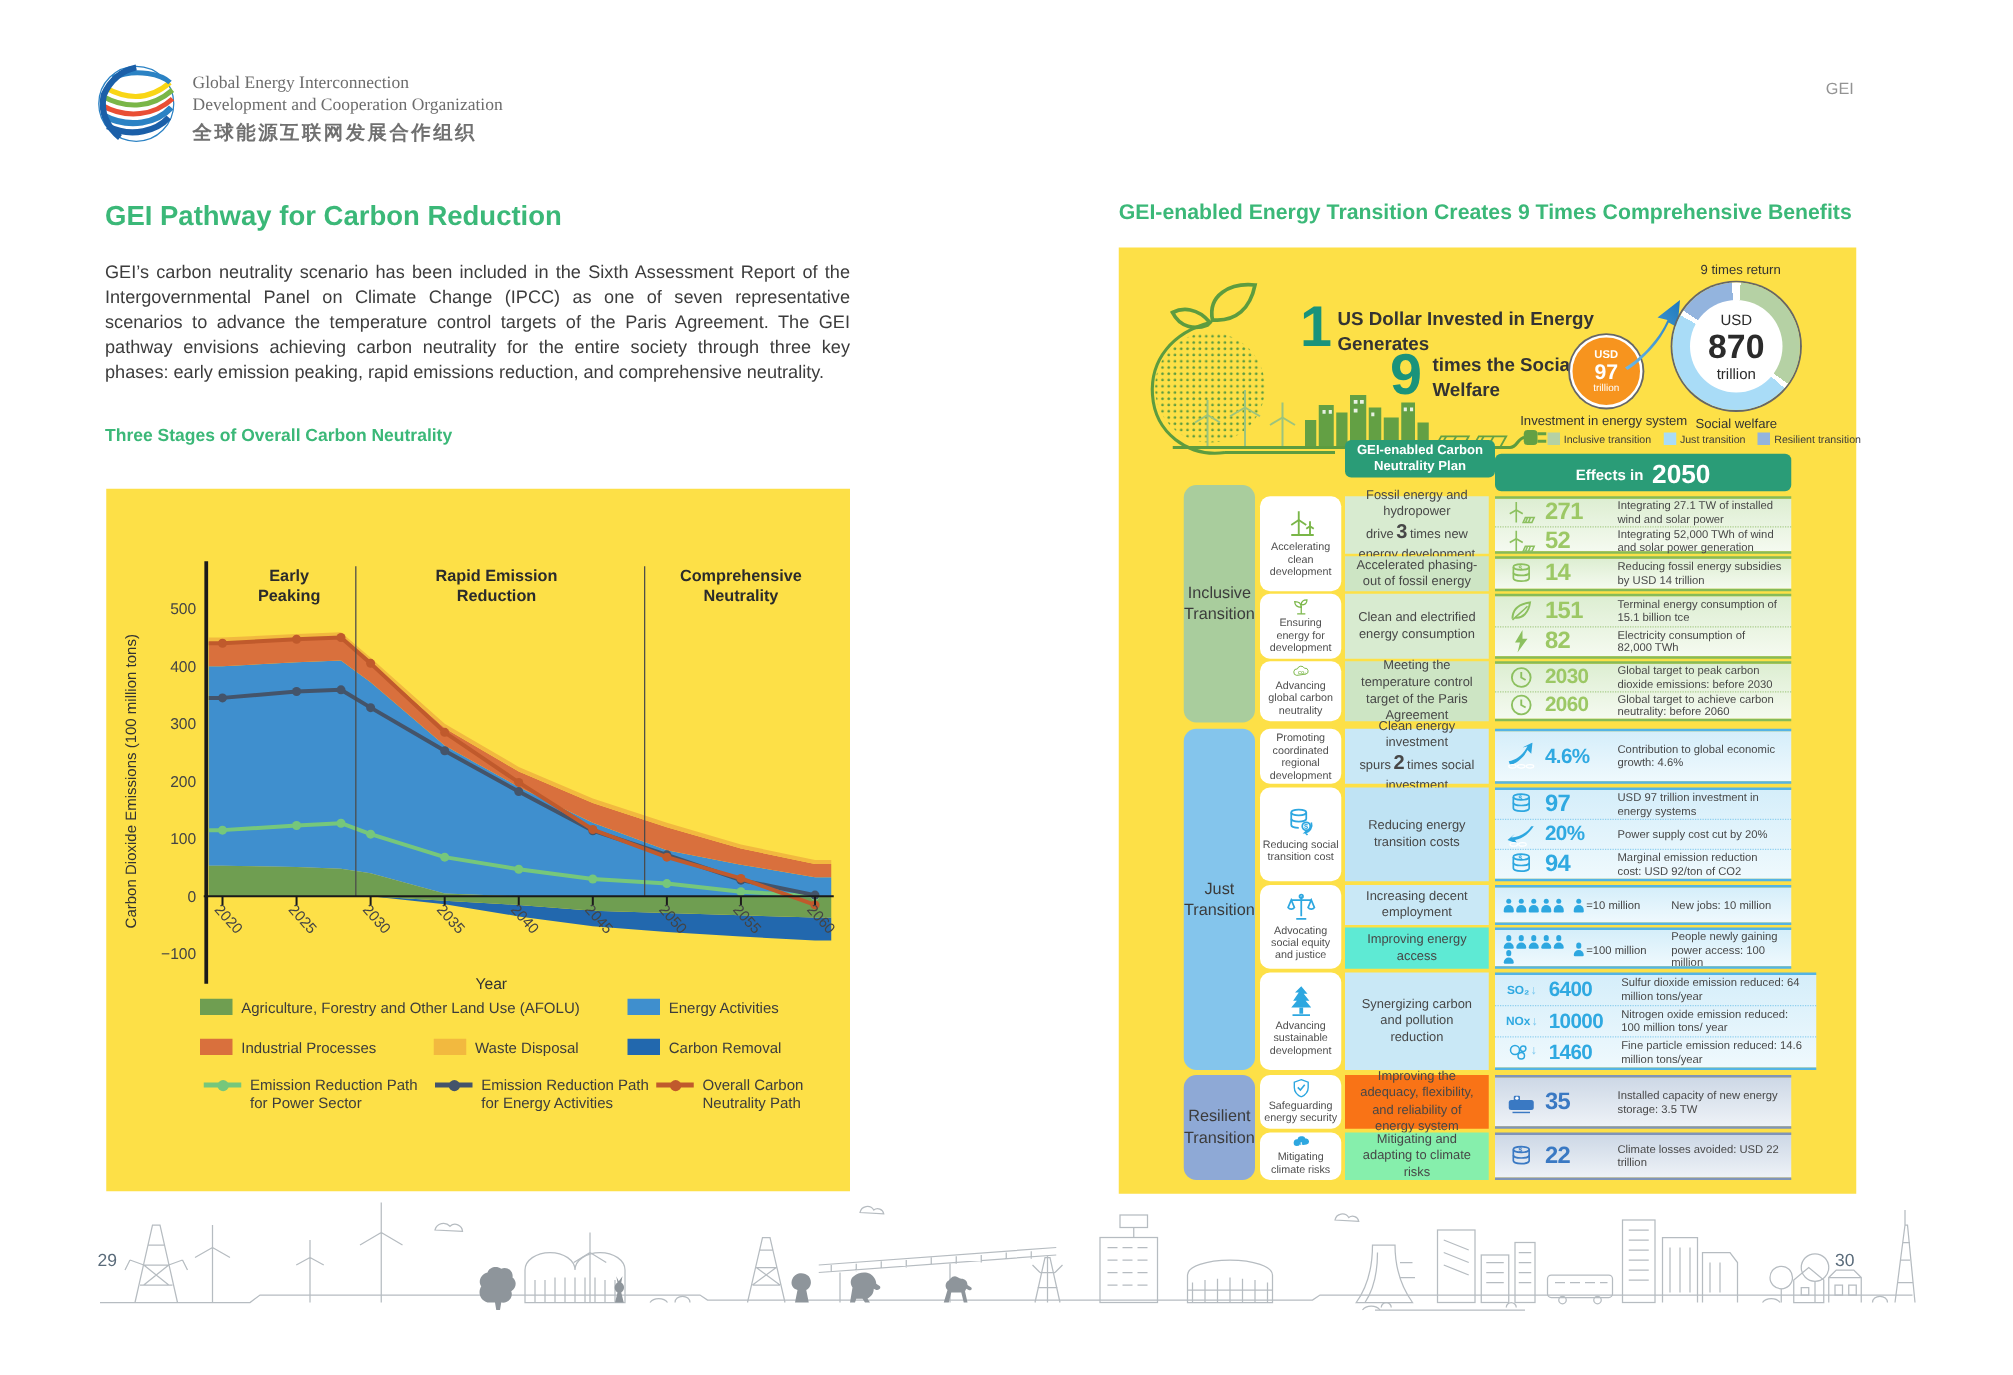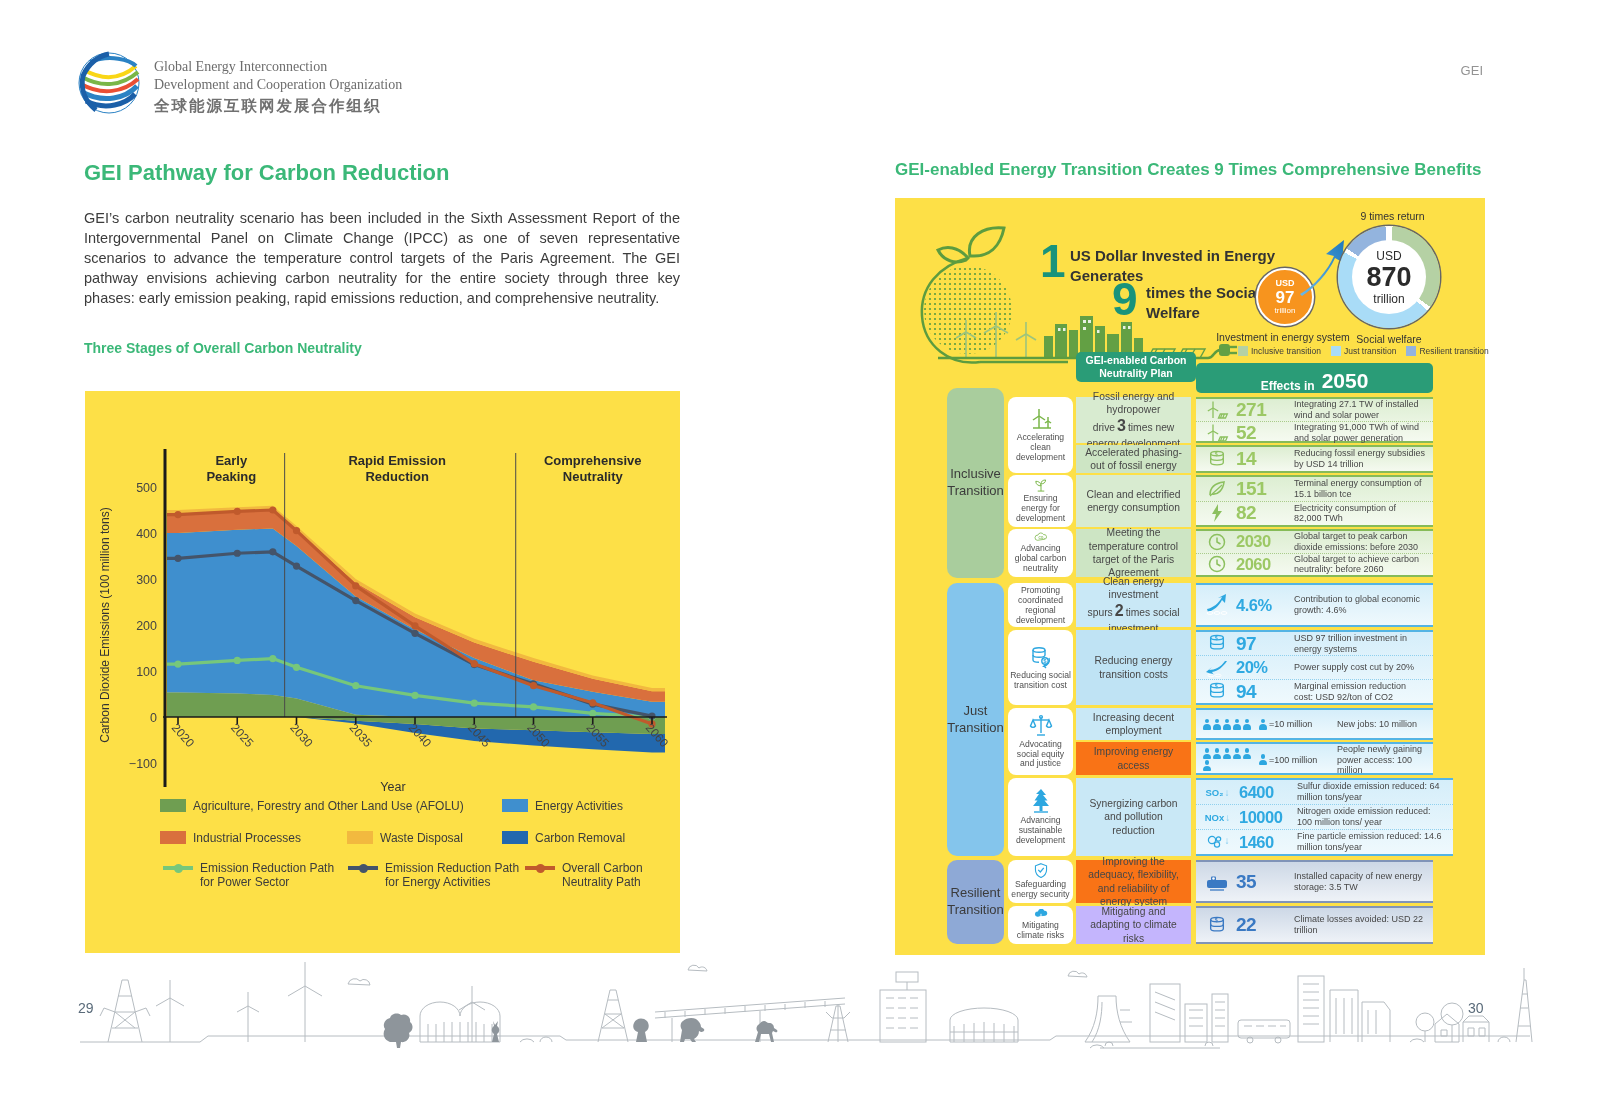--- a/index.html
+++ b/index.html
@@ -32,21 +32,21 @@
 .donut-hole{position:absolute;left:14px;top:14px;width:74px;height:74px;border-radius:50%;background:#fff;display:flex;flex-direction:column;align-items:center;justify-content:center;line-height:1;color:#2b2b2b}
 .dh1{font-size:12px}.dh2{font-size:27px;font-weight:bold;margin:2px 0}.dh3{font-size:12px}
 .mini-lg{display:flex;gap:10px;font-size:8.5px;color:#3c3c3c;align-items:center}
 .mini-lg .it{display:flex;gap:3px;align-items:center}
 .mini-sw{width:10px;height:10px}
 
 .stage-pill{border-radius:10px;display:flex;align-items:center;justify-content:center;text-align:center;font-size:13px;color:#3b3b3b;line-height:1.3;padding:4px}
 .cat-cell{background:#fff;border-radius:8px;display:flex;flex-direction:column;align-items:center;justify-content:center;text-align:center;padding:3px 2px;gap:2px}
 .cat-cell .lbl{font-size:8.6px;color:#4f4f4f;line-height:1.15}
 .th-plan{background:#2a9c77;border-radius:5px;color:#fff;display:flex;align-items:center;justify-content:center;text-align:center;font-size:10.5px;font-weight:bold;line-height:1.25;padding:2px}
-.th-fx{background:#2a9c77;border-radius:5px;color:#fff;display:flex;align-items:flex-end;justify-content:center;gap:7px;padding-top:3px}
+.th-fx{background:#2a9c77;border-radius:5px;color:#fff;display:flex;align-items:center;justify-content:center;gap:7px;padding-top:3px}
 .th-fx .p1{font-size:12px;font-weight:bold}.th-fx .p2{font-size:21px;font-weight:bold}
 .plan-cell{display:flex;align-items:center;justify-content:center;text-align:center;font-size:10.3px;color:#474747;line-height:1.3;padding:2px 7px}
 .plan-cell .big{font-size:16px;font-weight:bold;margin:0 2px}
 .fxband{display:flex;flex-direction:column}
 .fxband.inc{border-top:2px solid #86bb58;border-bottom:2px solid #86bb58;background:linear-gradient(180deg,#ddeed2,#f5faf0)}
 .fxband.jus{border-top:2px solid #54b4e4;border-bottom:2px solid #54b4e4;background:linear-gradient(180deg,#d5eefa,#eff9fd)}
 .fxband.res{border-top:2px solid #8094b8;border-bottom:2px solid #8094b8;background:linear-gradient(180deg,#cdd8e6,#eef2f7)}
 .fx{flex:1;display:flex;align-items:center;gap:6px;padding:0 7px}
 .inc .fx+.fx{border-top:1.6px dotted #a9cc8a}
 .jus .fx+.fx{border-top:1.6px dotted #8fd0ee}
@@ -443,24 +443,24 @@
     <span><span>Fossil energy and hydropower drive</span><span class="big">3</span><span>times new energy development</span></span>
   </div>
 <div class="abs plan-cell" style="left:1076px;top:445px;width:115px;height:28px;background:#cde5c4">Accelerated phasing-out of fossil energy</div>
 <div class="abs plan-cell" style="left:1076px;top:475px;width:115px;height:52px;background:#d8ebd0">Clean and electrified energy consumption</div>
 <div class="abs plan-cell" style="left:1076px;top:529px;width:115px;height:48px;background:#cde5c4">Meeting the temperature control target of the Paris Agreement</div>
 <div class="abs plan-cell" style="left:1076px;top:583px;width:115px;height:44px;background:#c9e8f6">
     <span><span>Clean energy investment spurs</span><span class="big">2</span><span>times social investment</span></span>
   </div>
 <div class="abs plan-cell" style="left:1076px;top:630px;width:115px;height:75px;background:#bfe3f4">Reducing energy transition costs</div>
 <div class="abs plan-cell" style="left:1076px;top:708px;width:115px;height:32px;background:#c9e8f6">Increasing decent employment</div>
-<div class="abs plan-cell" style="left:1076px;top:742px;width:115px;height:33px;background:#f97316">Improving energy access</div>
+<div class="abs plan-cell" style="left:1076px;top:742px;width:115px;height:33px;background:#5eead4">Improving energy access</div>
 <div class="abs plan-cell" style="left:1076px;top:778px;width:115px;height:78px;background:#c9e8f6">Synergizing carbon and pollution reduction</div>
 <div class="abs plan-cell" style="left:1076px;top:860px;width:115px;height:43px;background:#f97316">Improving the adequacy, flexibility, and reliability of energy system</div>
-<div class="abs plan-cell" style="left:1076px;top:906px;width:115px;height:38px;background:#c4b5fd">Mitigating and adapting to climate risks</div>
+<div class="abs plan-cell" style="left:1076px;top:906px;width:115px;height:38px;background:#86efac">Mitigating and adapting to climate risks</div>
 
 <div class="abs fxband inc" style="left:1196px;top:397px;width:237px;height:46px">
   <div class="fx">
     <span class="ic">
         <svg width="24" height="20" viewBox="0 0 24 20">
           <g stroke="#8cc05f" stroke-width="1.3" fill="none">
             <line x1="8" y1="8" x2="8" y2="18"></line>
             <line x1="8" y1="8" x2="8" y2="1.5"></line>
             <line x1="8" y1="8" x2="2.8" y2="11"></line>
             <line x1="8" y1="8" x2="13.2" y2="11"></line>
@@ -481,21 +481,21 @@
             <line x1="8" y1="8" x2="8" y2="1.5"></line>
             <line x1="8" y1="8" x2="2.8" y2="11"></line>
             <line x1="8" y1="8" x2="13.2" y2="11"></line>
             <path d="M13.5 18 l1.8-4 h7 l-1.8 4z"></path>
             <line x1="17" y1="14" x2="15.5" y2="18"></line>
             <line x1="19.3" y1="14" x2="17.8" y2="18"></line>
           </g>
         </svg>
       </span>
     <span class="val">52</span>
-    <span class="desc">Integrating 91,000 TWh of wind and solar power generation</span>
+    <span class="desc">Integrating 52,000 TWh of wind and solar power generation</span>
   </div>
 </div>
 <div class="abs fxband inc" style="left:1196px;top:445px;width:237px;height:28px">
   <div class="fx">
     <span class="ic">
         <svg width="20" height="18" viewBox="0 0 22 20">
           <g fill="none" stroke="#8cc05f" stroke-width="1.5">
             <ellipse cx="11" cy="4" rx="7" ry="2.5"></ellipse>
             <path d="M4 4 v5 c0 1.4 3.1 2.5 7 2.5 s7-1.1 7-2.5 V4"></path>
             <path d="M4 9 v5 c0 1.4 3.1 2.5 7 2.5 s7-1.1 7-2.5 V9"></path>

